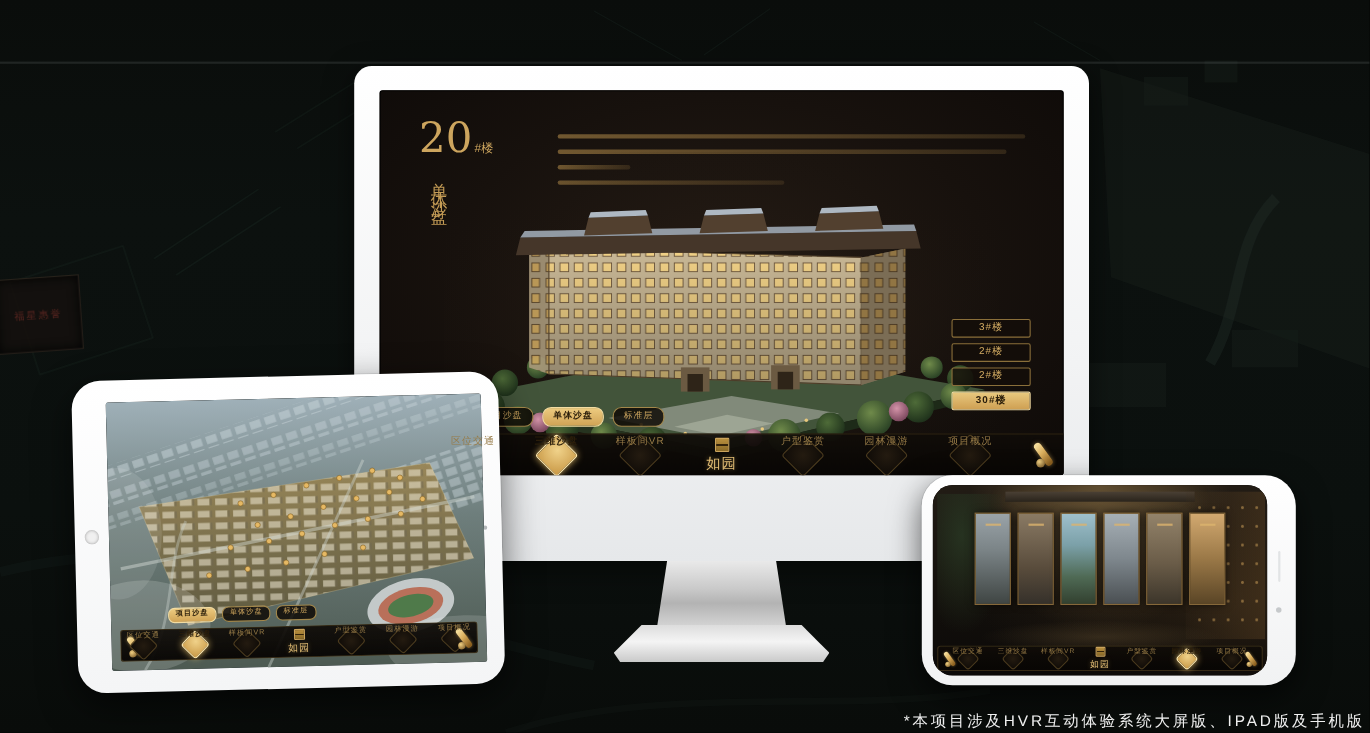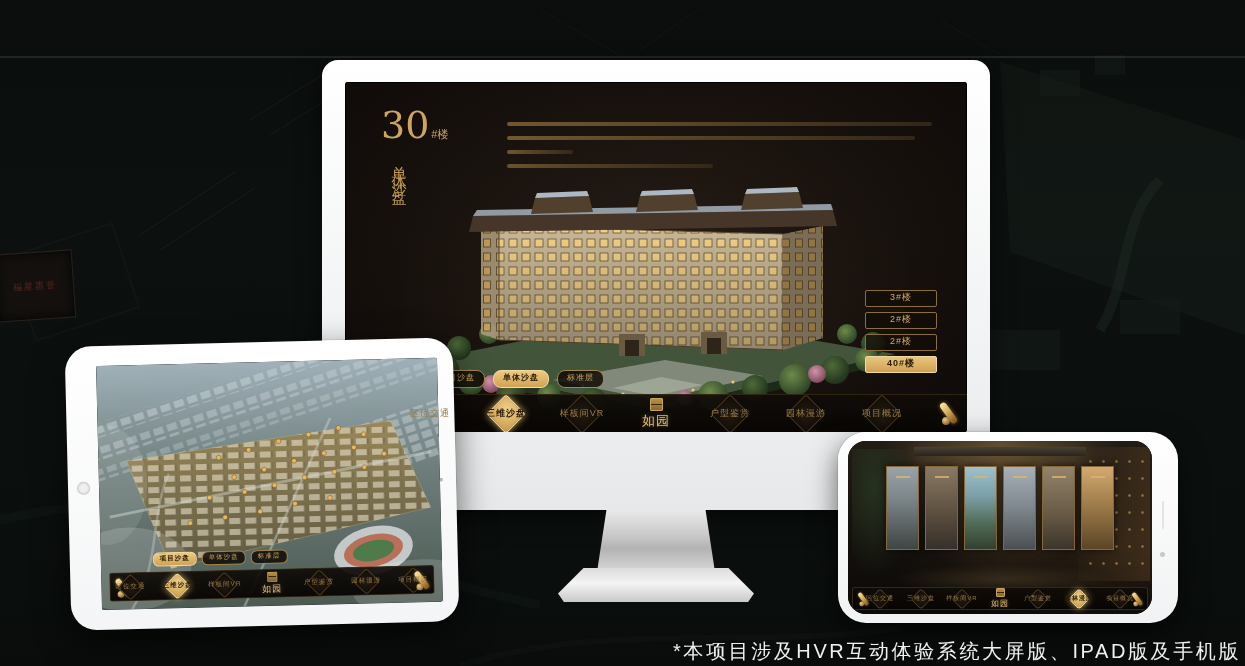--- a/index.html
+++ b/index.html
@@ -9,33 +9,33 @@
   
   .bg-map{position:absolute;inset:0;opacity:.55}
   .top-line{position:absolute;left:0;top:56px;width:100%;height:2px;background:rgba(170,180,175,.14)}
   .bg-plaque{position:absolute;left:-4px;top:252px;width:76px;height:66px;transform:rotate(-4deg);
              background:#14100d;border:1px solid #2b241c;box-shadow:inset 0 0 10px #000;
              display:flex;align-items:center;justify-content:center;opacity:.85}
   .bg-plaque span{color:#6b2a24;font-size:9px;letter-spacing:2px}
   
   .title{position:absolute;left:0;top:2px;width:100%;margin:0;text-align:center;color:#ffffff;
          font-size:45px;font-weight:600;letter-spacing:17px;font-family:"Liberation Sans",sans-serif}
-  .footnote{position:absolute;right:4px;bottom:1px;color:#f0f0f0;font-size:20px;letter-spacing:2.6px}
+  .footnote{position:absolute;right:4px;bottom:1px;color:#f0f0f0;font-size:14px;letter-spacing:2.6px}
   
   .pill{display:inline-block;border:1px solid #a3874a;border-radius:8px;color:#cda55e;
         background:rgba(15,10,6,.85);letter-spacing:1px;white-space:nowrap}
   .pill.active{background:linear-gradient(#edcb80,#d0a355);color:#2a1d0a;border-color:#f2dca2;font-weight:bold}
   .subtabs{position:absolute;display:flex;gap:8px}
   .st-d .pill{font-size:8px;height:16px;line-height:14px;padding:0 9px}
   .st-t{gap:5px}
   .st-t .pill{font-size:6.5px;height:12px;line-height:10px;padding:0 6px;border-radius:6px}
   .navbar{position:absolute;display:flex;align-items:center;justify-content:center;
           background:linear-gradient(180deg,rgba(16,12,8,.92),rgba(8,6,4,.97));
           border-top:1px solid rgba(120,95,50,.35)}
-  .nav-item{position:relative;text-align:center;height:100%;display:flex;align-items:center;
+  .nav-item{position:relative;text-align:center;height:100%;display:flex;
             justify-content:center;color:#977b47;cursor:pointer}
   .nav-item .nl{position:relative;z-index:1;letter-spacing:1px;white-space:nowrap}
   .emblem{position:absolute;left:50%;top:50%;transform:translate(-50%,-50%) rotate(45deg);
           background:radial-gradient(circle,#241b10,#0f0b07);border:1px solid #4a3a1e;border-radius:3px}
   .nav-item.active .emblem{background:radial-gradient(circle at 40% 35%,#f0d28a,#c89744);
           border-color:#ffe9ae;box-shadow:0 0 7px rgba(240,200,110,.8)}
   .nav-item.active .nl{color:#2a1d0a;font-weight:bold}
   .nav-logo{display:flex;flex-direction:column;align-items:center;color:#e2bd74;flex:0 0 auto}
   .logo-text{font-family:"DejaVu Serif",serif;letter-spacing:1px;text-shadow:0 0 5px rgba(220,180,100,.45)}
   .seal{display:block;border:1px solid #caa35c;border-radius:1px;margin:0 auto 1px;
@@ -180,21 +180,21 @@
 
 
   <div class="monitor">
     <div class="m-body"></div>
     <div class="m-neck"></div>
     <div class="m-base"></div>
 
     <div class="m-screen">
 
       <div class="d-heading">
-        <span class="d-num">30</span><span class="d-suffix">#楼</span>
+        <span class="d-num">20</span><span class="d-suffix">#楼</span>
         <div class="d-vert">单体沙盘</div>
       </div>
 
       <div class="d-para">
           <i></i>
           <i></i>
           <i></i>
           <i></i>
         </div>
 
@@ -273,21 +273,21 @@
         <circle cx="180" cy="248" r="1.6" fill="#e8c87c"></circle>
           <circle cx="220" cy="256" r="1.6" fill="#e8c87c"></circle>
         <circle cx="290" cy="252" r="1.6" fill="#e8c87c"></circle>
           <circle cx="330" cy="244" r="1.6" fill="#e8c87c"></circle>
       </svg>
 
       <div class="floorbtns">
         <div class="floor-btn">3#楼</div>
         <div class="floor-btn">2#楼</div>
         <div class="floor-btn">2#楼</div>
-        <div class="floor-btn active">40#楼</div>
+        <div class="floor-btn active">30#楼</div>
       </div>
 
       <div class="subtabs st-d">
         <span class="pill">项目沙盘</span>
         <span class="pill active">单体沙盘</span>
         <span class="pill">标准层</span>
       </div>
 
       <div class="navbar nb-d">
         <div class="nav-item">

